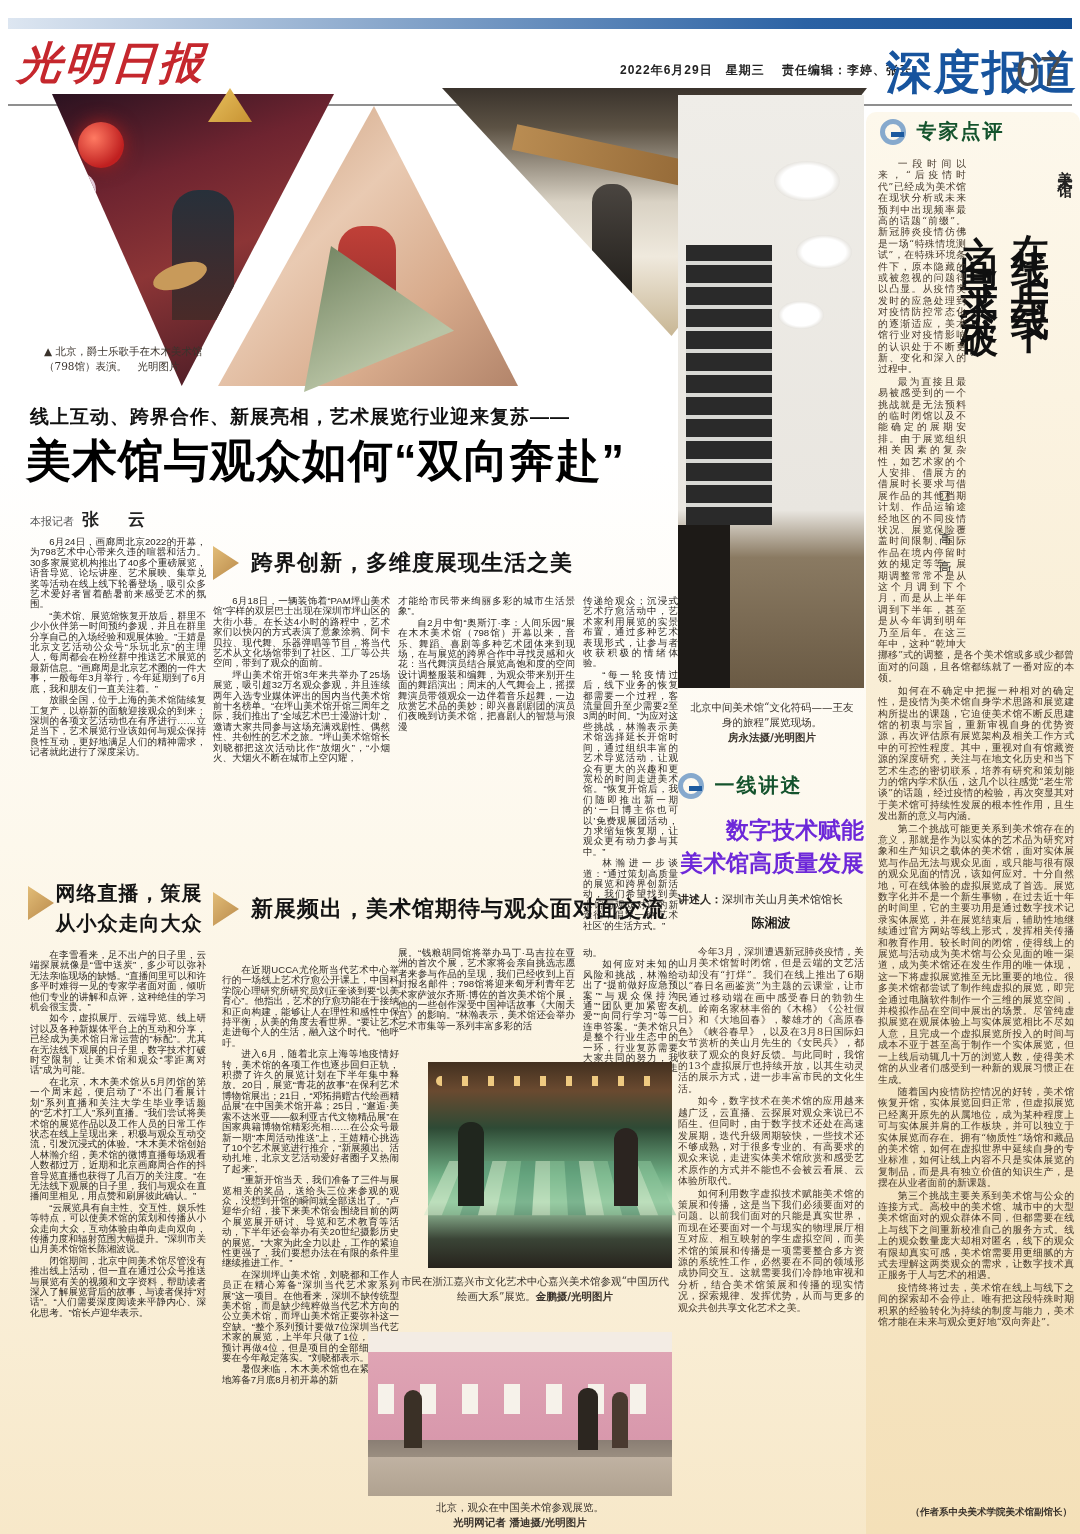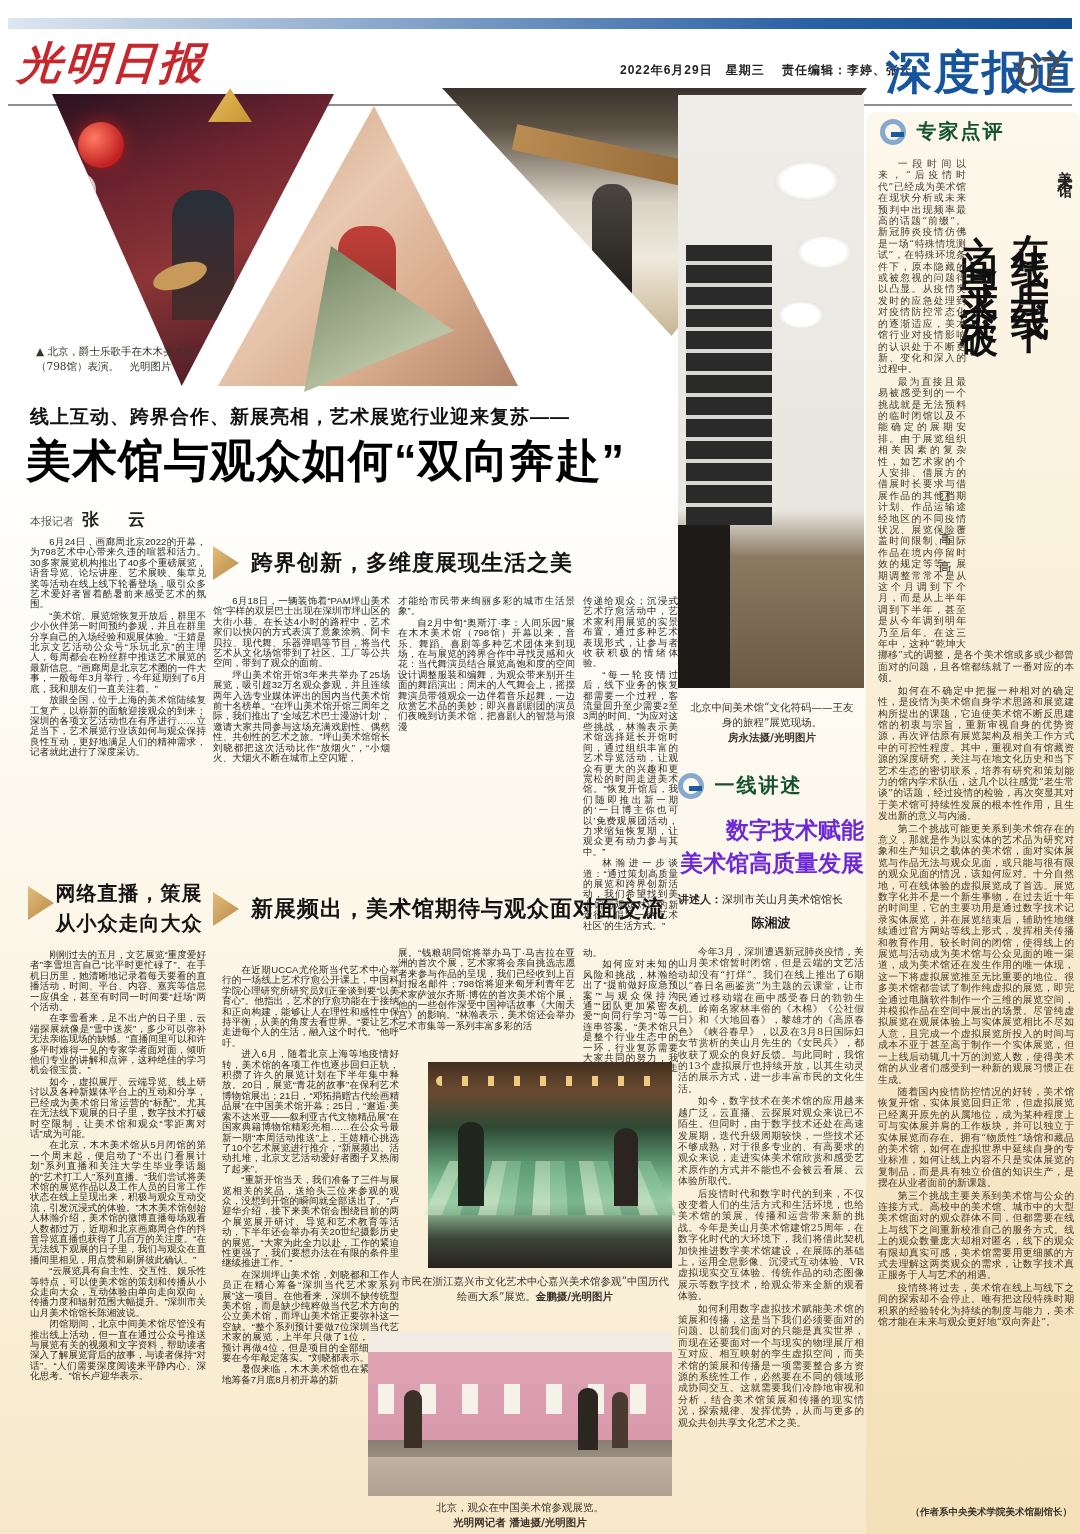--- a/index.html
+++ b/index.html
@@ -13,21 +13,21 @@
           background:linear-gradient(90deg,#dde6f1 0%,#8aa8cc 35%,#2b62a4 75%,#164e92 100%);}
   .masthead{left:18px;top:34px;font-family:"DejaVu Serif","Liberation Serif",serif;
             font-size:44px;font-weight:bold;font-style:italic;color:#c5272d;letter-spacing:3px;
             transform:skewX(-4deg);}
   .dateline{left:620px;top:62px;font-size:12px;font-weight:bold;color:#222;letter-spacing:1px;}
   .sectiontitle{left:886px;top:42px;font-size:46px;font-weight:900;color:#17549e;letter-spacing:2px;}
   .pagenum{left:1016px;top:48px;font-size:42px;font-weight:400;color:#4e4e4e;}
   .headrule{left:8px;top:104px;width:1064px;height:2px;background:#8f8f8f;}
   
   .tri{position:absolute;}
-  .collage-cap-left{left:36px;top:344px;width:176px;font-size:10.5px;line-height:15px;color:#3a332c;}
+  .collage-cap-left{left:44px;top:344px;width:176px;font-size:10.5px;line-height:15px;color:#3a332c;}
   .collage-cap-right{left:684px;top:112px;width:150px;font-size:9.5px;line-height:13px;color:#f2ede4;font-style:italic;}
   
   .kicker{left:30px;top:404px;width:650px;font-size:19px;font-weight:bold;color:#101010;letter-spacing:1px;}
   .headline{left:26px;top:434px;width:660px;font-size:45px;line-height:54px;font-weight:900;color:#000;letter-spacing:1px;}
   .byline{left:30px;top:508px;font-size:11px;color:#555;}
   .byline b{font-size:17px;color:#222;letter-spacing:6px;margin-left:8px;}
   
   .bodytext p{font-size:9.6px;line-height:10.4px;text-align:justify;text-indent:2em;margin:0 0 1px;color:#2c2824;}
   .bodytext p.noindent{text-indent:0;}
   .kaitext p{font-family:"DejaVu Serif","Liberation Serif",serif;font-size:9.9px;line-height:11.4px;
@@ -108,21 +108,20 @@
   </div>
 
 <div class="abs" style="left:30px;top:878px;width:176px;">
   <div class="tri-gold" style="position:absolute;left:-2px;top:8px;"></div>
   <div class="sec-head" style="font-size:20px;line-height:30px;text-align:center;padding-left:22px;">
     <div>网络直播，策展</div>
     <div>从小众走向大众</div>
   </div>
 </div>
 <div class="abs bodytext" style="left:30px;top:950px;width:176px;">
-    <p>刚刚过去的五月，文艺展览“重度爱好者”李雪坦言自己“比平时更忙碌了”。在手机日历里，她清晰地记录着每天要看的直播活动，时间、平台、内容、嘉宾等信息一应俱全，甚至有时同一时间要“赶场”两个活动。</p>
     <p>在李雪看来，足不出户的日子里，云端探展就像是“雪中送炭”，多少可以弥补无法亲临现场的缺憾。“直播间里可以和许多平时难得一见的专家学者面对面，倾听他们专业的讲解和点评，这种绝佳的学习机会很宝贵。”</p>
     <p>如今，虚拟展厅、云端导览、线上研讨以及各种新媒体平台上的互动和分享，已经成为美术馆日常运营的“标配”。尤其在无法线下观展的日子里，数字技术打破时空限制，让美术馆和观众“零距离对话”成为可能。</p>
     <p>在北京，木木美术馆从5月闭馆的第一个周末起，便启动了“不出门看展计划”系列直播和关注大学生毕业季话题的“艺术打工人”系列直播。“我们尝试将美术馆的展览作品以及工作人员的日常工作状态在线上呈现出来，积极与观众互动交流，引发沉浸式的体验。”木木美术馆创始人林瀚介绍，美术馆的微博直播每场观看人数都过万，近期和北京画廊周合作的抖音导览直播也获得了几百万的关注度。“在无法线下观展的日子里，我们与观众在直播间里相见，用点赞和刷屏彼此确认。”</p>
     <p>“云展览具有自主性、交互性、娱乐性等特点，可以使美术馆的策划和传播从小众走向大众，互动体验由单向走向双向，传播力度和辐射范围大幅提升。”深圳市关山月美术馆馆长陈湘波说。</p>
     <p>闭馆期间，北京中间美术馆尽管没有推出线上活动，但一直在通过公众号推送与展览有关的视频和文字资料，帮助读者深入了解展览背后的故事，与读者保持“对话”。“人们需要深度阅读来平静内心、深化思考。”馆长卢迎华表示。</p>
   </div>
 
 <div class="abs" style="left:213px;top:546px;width:370px;height:40px;">
   <div class="tri-gold" style="position:absolute;left:0;top:0;"></div>
   <div class="sec-head" style="position:absolute;left:38px;top:2px;font-size:22px;">跨界创新，多维度展现生活之美</div>
@@ -207,21 +206,20 @@
   <div>数字技术赋能</div>
   <div>美术馆高质量发展</div>
 </div>
 <div class="abs kai" style="left:678px;top:892px;width:186px;font-size:11px;color:#2c2824;">
   <b>讲述人：</b><span>深圳市关山月美术馆馆长</span>
 </div>
 <div class="abs kai" style="left:678px;top:914px;width:186px;text-align:center;font-size:13px;font-weight:bold;color:#1c1a18;">陈湘波</div>
 <div class="abs kaitext" style="left:678px;top:946px;width:186px;">
     <p>今年3月，深圳遭遇新冠肺炎疫情，关山月美术馆暂时闭馆，但是云端的文艺活动却没有“打烊”。我们在线上推出了6期以“春日名画鉴赏”为主题的云课堂，让市民通过移动端在画中感受春日的勃勃生机。岭南名家林丰俗的《木棉》《公社假日》和《大地回春》，黎雄才的《高原春色》《峡谷春早》，以及在3月8日国际妇女节赏析的关山月先生的《女民兵》，都收获了观众的良好反馈。与此同时，我馆的13个虚拟展厅也持续开放，以其生动灵活的展示方式，进一步丰富市民的文化生活。</p>
     <p>如今，数字技术在美术馆的应用越来越广泛，云直播、云探展对观众来说已不陌生。但同时，由于数字技术还处在高速发展期，迭代升级周期较快，一些技术还不够成熟，对于很多专业的、有高要求的观众来说，走进实体美术馆欣赏和感受艺术原作的方式并不能也不会被云看展、云体验所取代。</p>
-    <p>后疫情时代和数字时代的到来，不仅改变着人们的生活方式和生活环境，也给美术馆的策展、传播和运营带来新的挑战。今年是关山月美术馆建馆25周年，在数字化时代的大环境下，我们将借此契机加快推进数字美术馆建设，在展陈的基础上，运用全息影像、沉浸式互动体验、VR虚拟现实交互体验、传统作品的动态图像展示等数字技术，给观众带来全新的观看体验。</p>
     <p>如何利用数字虚拟技术赋能美术馆的策展和传播，这是当下我们必须要面对的问题。以前我们面对的只能是真实世界，而现在还要面对一个与现实的物理展厅相互对应、相互映射的孪生虚拟空间，而美术馆的策展和传播是一项需要整合多方资源的系统性工作，必然要在不同的领域形成协同交互。这就需要我们冷静地审视和分析，结合美术馆策展和传播的现实情况，探索规律、发挥优势，从而与更多的观众共创共享文化艺术之美。</p>
   </div>
 
 <div class="abs expert-bg"></div>
 <div class="abs" style="left:880px;top:118px;">
   <span class="gicon"></span>
   <span class="coltag">专家点评</span>
 </div>
 <div class="abs kaitext" style="left:878px;top:158px;width:196px;">
   <div class="expert-title-block">

